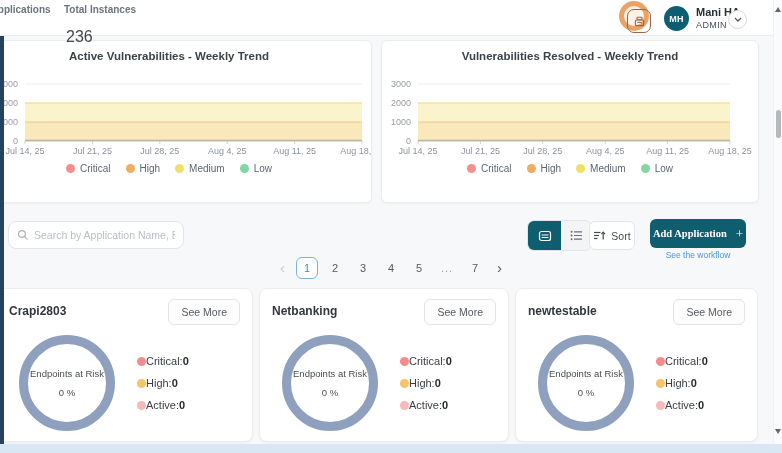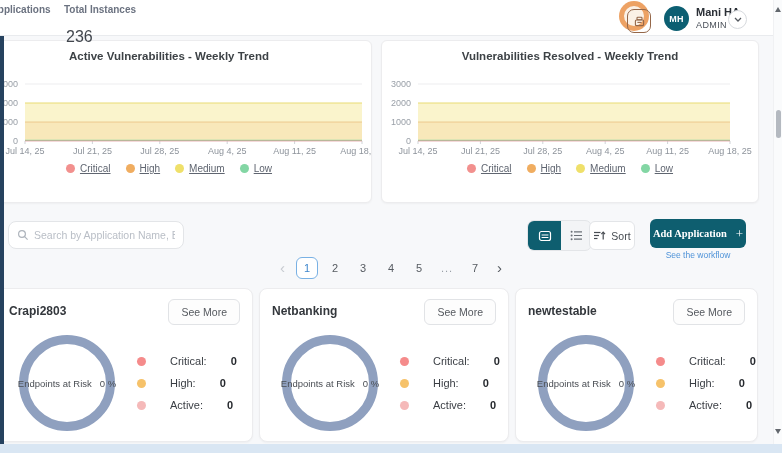--- a/index.html
+++ b/index.html
@@ -34,21 +34,21 @@
   
   .side-edge { position:absolute; left:0; top:36px; width:4px; height:408px; background:#26425f; z-index:4; }
   
   .chart-card { position:absolute; top:40px; height:163px; background:#fff; border:1px solid #ececee; border-radius:6px;
                 box-shadow:0 1px 2px rgba(0,0,0,.04); overflow:hidden; }
   #chart1 { left:-34px; width:406px; }
   #chart2 { left:381px; width:378px; }
   .chart-title { text-align:center; font-size:11.5px; font-weight:bold; color:#3d4246; margin-top:9px; }
   svg.plot { display:block; width:100%; height:96px; margin-top:2px; }
   .chart-legend { display:flex; justify-content:center; align-items:center; gap:15px; margin-top:3px; font-size:10px; color:#5f6570; }
-  .lg-item { display:flex; align-items:center; gap:5px;text-decoration:underline; }
+  .lg-item { display:flex; align-items:center; gap:5px; }
   .lg-dot { width:9px; height:9px; border-radius:50%; display:inline-block; }
   
   .search { position:absolute; left:8px; top:221px; width:176px; height:28px; background:#fff; border:1px solid #e3e5e8;
             border-radius:8px; display:flex; align-items:center; padding:0 8px; }
   .search input { border:none; outline:none; flex:1; min-width:0; font-size:10.5px; color:#444; background:transparent; margin-left:5px;
                   font-family:"Liberation Sans", sans-serif; }
   .search input::placeholder { color:#b9bec6; }
   .view-toggle { position:absolute; left:527px; top:220px; height:31px; display:flex; border:1px solid #e3e5e8; border-radius:7px;
                  overflow:hidden; background:#f3f4f6; }
   .vt-btn { width:33px; display:flex; align-items:center; justify-content:center; }
@@ -70,25 +70,25 @@
   
   .app-card { position:absolute; top:288px; height:154px; background:#fff; border:1px solid #ececee; border-radius:8px;
               box-shadow:0 1px 2px rgba(0,0,0,.04); overflow:hidden; }
   #app1 { left:-4px; width:257px; }
   #app2 { left:259px; width:250px; }
   #app3 { left:515px; width:243px; }
   .app-head { display:flex; justify-content:space-between; align-items:flex-start; padding:10px 12px 0 12px; }
   .app-title { font-size:12px; font-weight:bold; color:#33373c; padding-top:5px; }
   .see-more { font-size:10.5px; color:#55595f; background:#fdfdfd; border:1px solid #e1e3e6; border-radius:6px; padding:6px 12px;margin-left:6px; }
   .app-body { display:flex; align-items:center; padding:10px 0 0 22px; }
-  .donut { width:96px; height:96px; border:9px solid #8fa0bf; border-radius:50%; display:flex; flex-direction:row;
+  .donut { width:96px; height:96px; border:9px solid #8fa0bf; border-radius:50%; display:flex; flex-direction:column;
            align-items:center; justify-content:center; gap:8px; flex:0 0 auto; }
   .donut span { font-size:9.5px; color:#4a4e54; white-space:nowrap; }
   .app-legend { margin-left:22px; display:flex; flex-direction:column; gap:10px; }
-  .app-legend-row { display:flex; align-items:center; gap:24px; font-size:11px; color:#3a3e44; }
+  .app-legend-row { display:flex; align-items:center; gap:0; font-size:11px; color:#3a3e44; }
   .app-legend-row b { color:#26292e; }
   .dot { width:9px; height:9px; border-radius:50%; flex:0 0 auto; }
   
   .scrollbar { position:absolute; right:0; top:0; width:9px; height:453px; background:#fafbfc; border-left:1px solid #f0f1f3; z-index:5; }
   .sb-up, .sb-down { width:0; height:0; border-left:3.5px solid transparent; border-right:3.5px solid transparent; margin:0 auto; }
   .sb-up { margin-top:7px; border-bottom:5px solid #63686e; }
   .sb-down { position:absolute; top:429px; left:0.5px; border-top:5px solid #63686e; }
   .sb-thumb { position:absolute; top:110px; left:1.5px; width:5px; height:28px; background:#b4b9c0; border-radius:3px; }
   .bottom-bar { position:absolute; left:0; bottom:0; width:782px; height:9px; background:#d9e6f3; z-index:6; }
   svg { display:block; }

